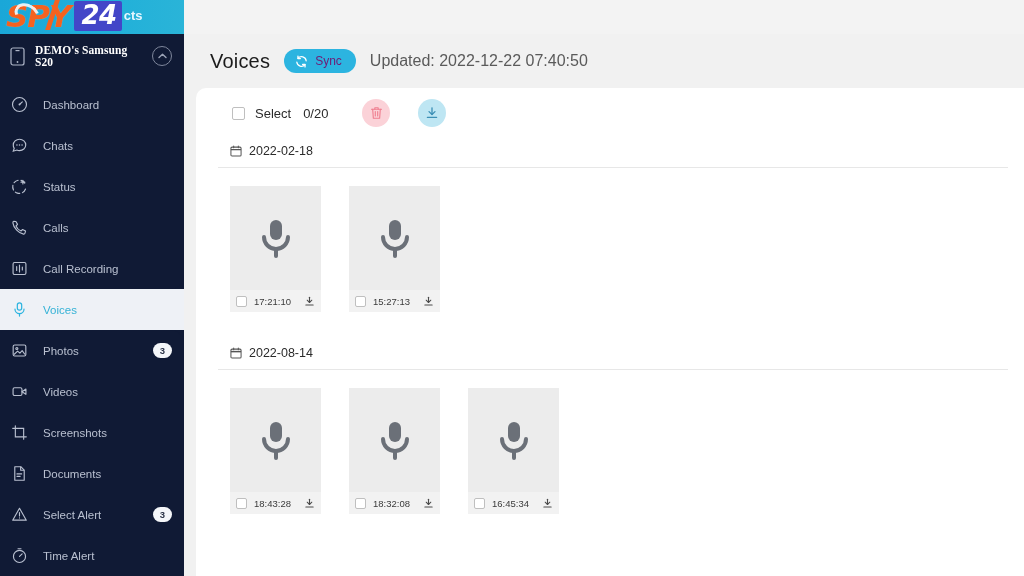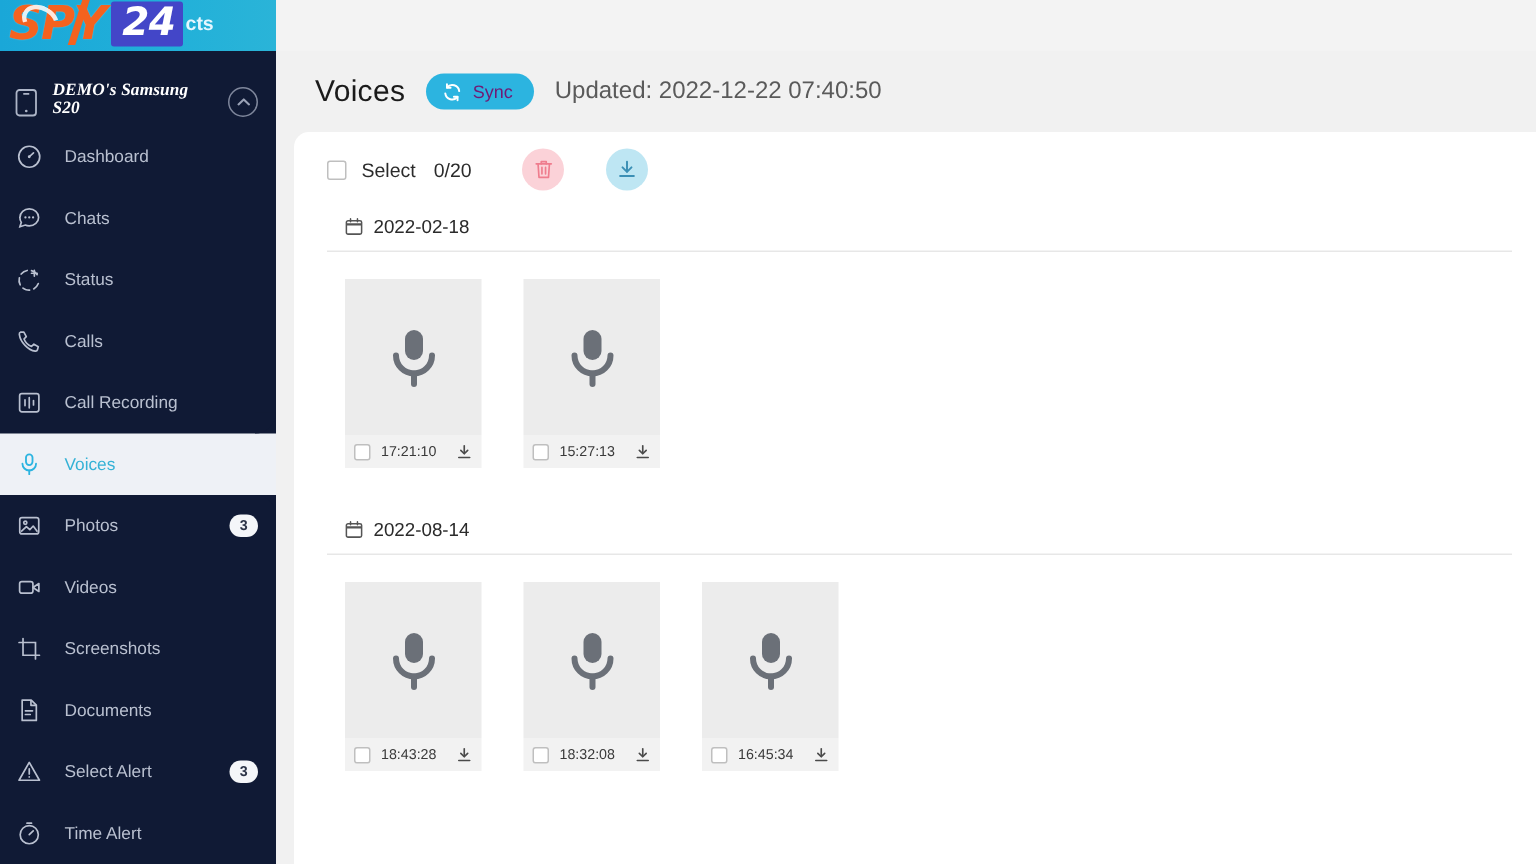--- a/index.html
+++ b/index.html
@@ -56,23 +56,22 @@
   }
 
   
   .sidebar {
     position: absolute; left: 0; top: 34px; width: 184px; bottom: 0;
     background: #101a35;
     color: #c8cedd;
     z-index: 5;
   }
   .device-row {
-    display: flex; align-items: flex-end; height: 44px; padding: 0 12px 0 10px;
+    display: flex; align-items: center; height: 44px; padding: 0 12px 0 10px;
     gap: 10px;
-    font-style: italic;
   }
   .device-name {
     flex: 1; font-size: 11.5px; font-weight: 700; color: #ffffff;
     font-family: "Liberation Serif", serif; letter-spacing: .1px;
   }
   .collapse-btn {
     width: 20px; height: 20px; border: 1.3px solid #7f879c; border-radius: 50%;
     display:flex; align-items:center; justify-content:center; flex: 0 0 auto;
   }
   .nav { margin-top: 6px; }
@@ -121,21 +120,21 @@
   }
   .updated { font-size: 16px; color: #5a5a5a; }
 
   .panel {
     position: absolute; left: 12px; top: 54px; right: 0; bottom: 0;
     background: #ffffff; border-top-left-radius: 10px; border-top-right-radius: 0;
     padding: 0 0 0 0; overflow: hidden;
   }
   .select-bar {
     display: flex; align-items: center; gap: 10px;
-    height: 50px; padding-left: 22px;
+    height: 50px; padding-left: 36px;
   }
   .cbox {
     width: 13px; height: 13px; border: 1.3px solid #bfbfbf; border-radius: 2px;
     background:#fff; flex: 0 0 13px;
   }
   .select-label { font-size: 13px; color: #2b2b2b; }
   .select-count { font-size: 13px; color: #2b2b2b; margin-left: 2px; }
   .round-btn {
     width: 28px; height: 28px; border-radius: 50%;
     display:flex; align-items:center; justify-content:center; cursor:pointer;

